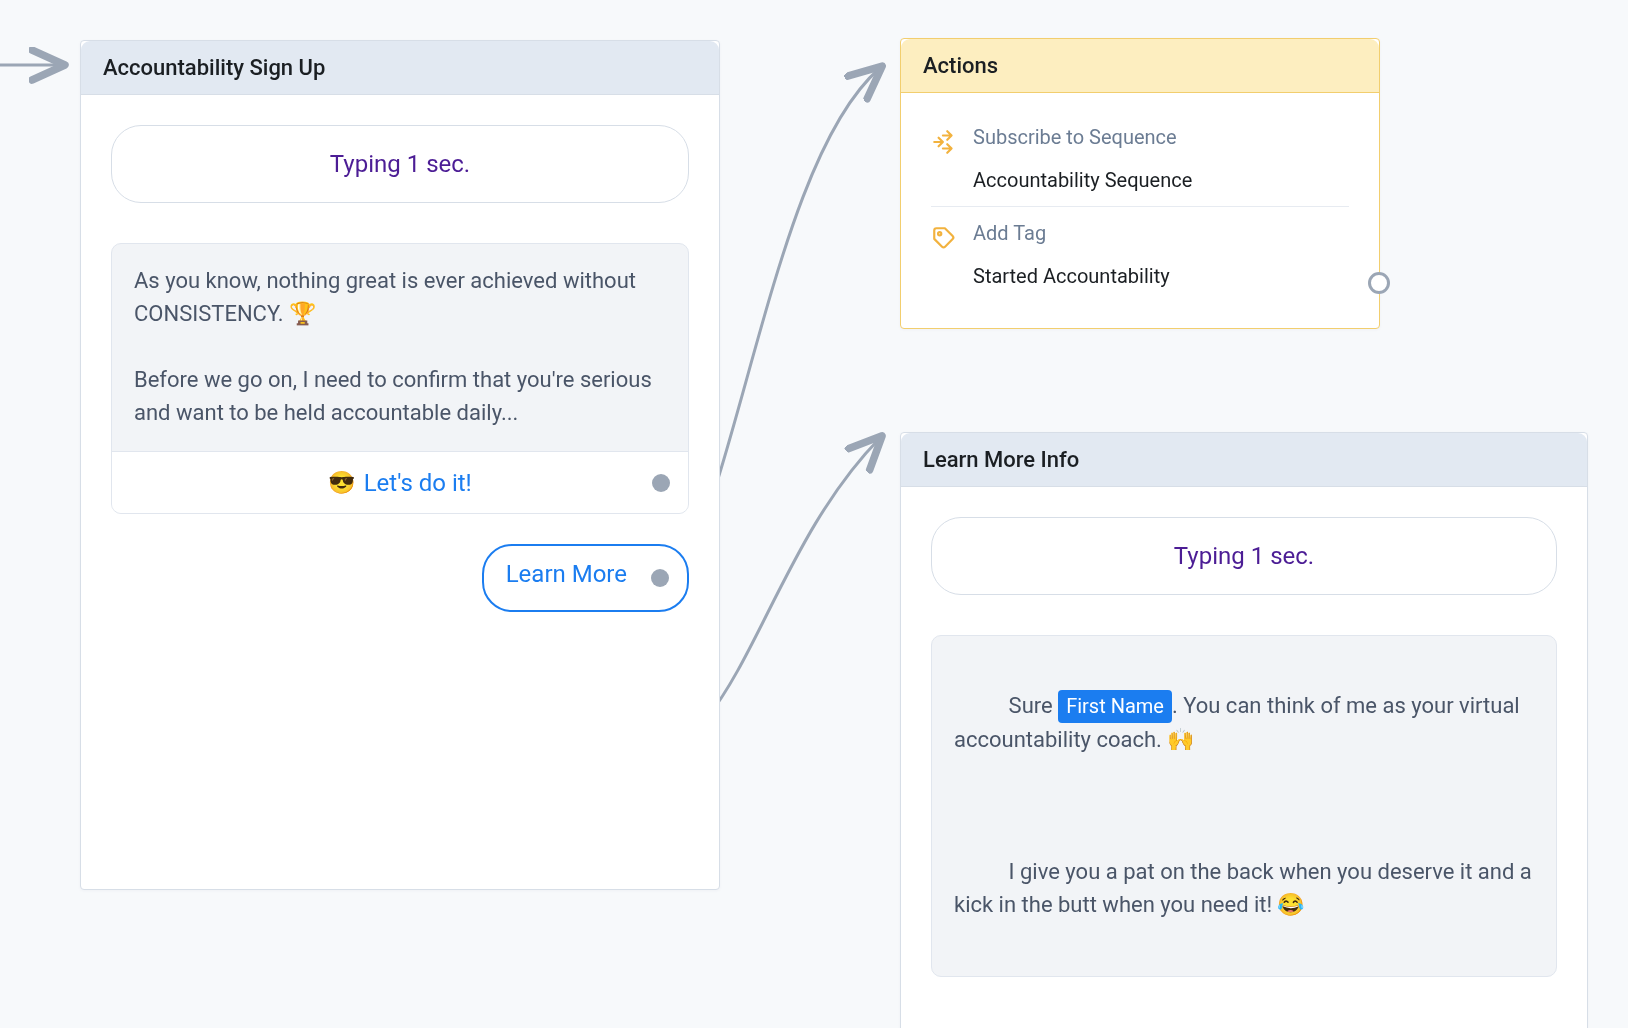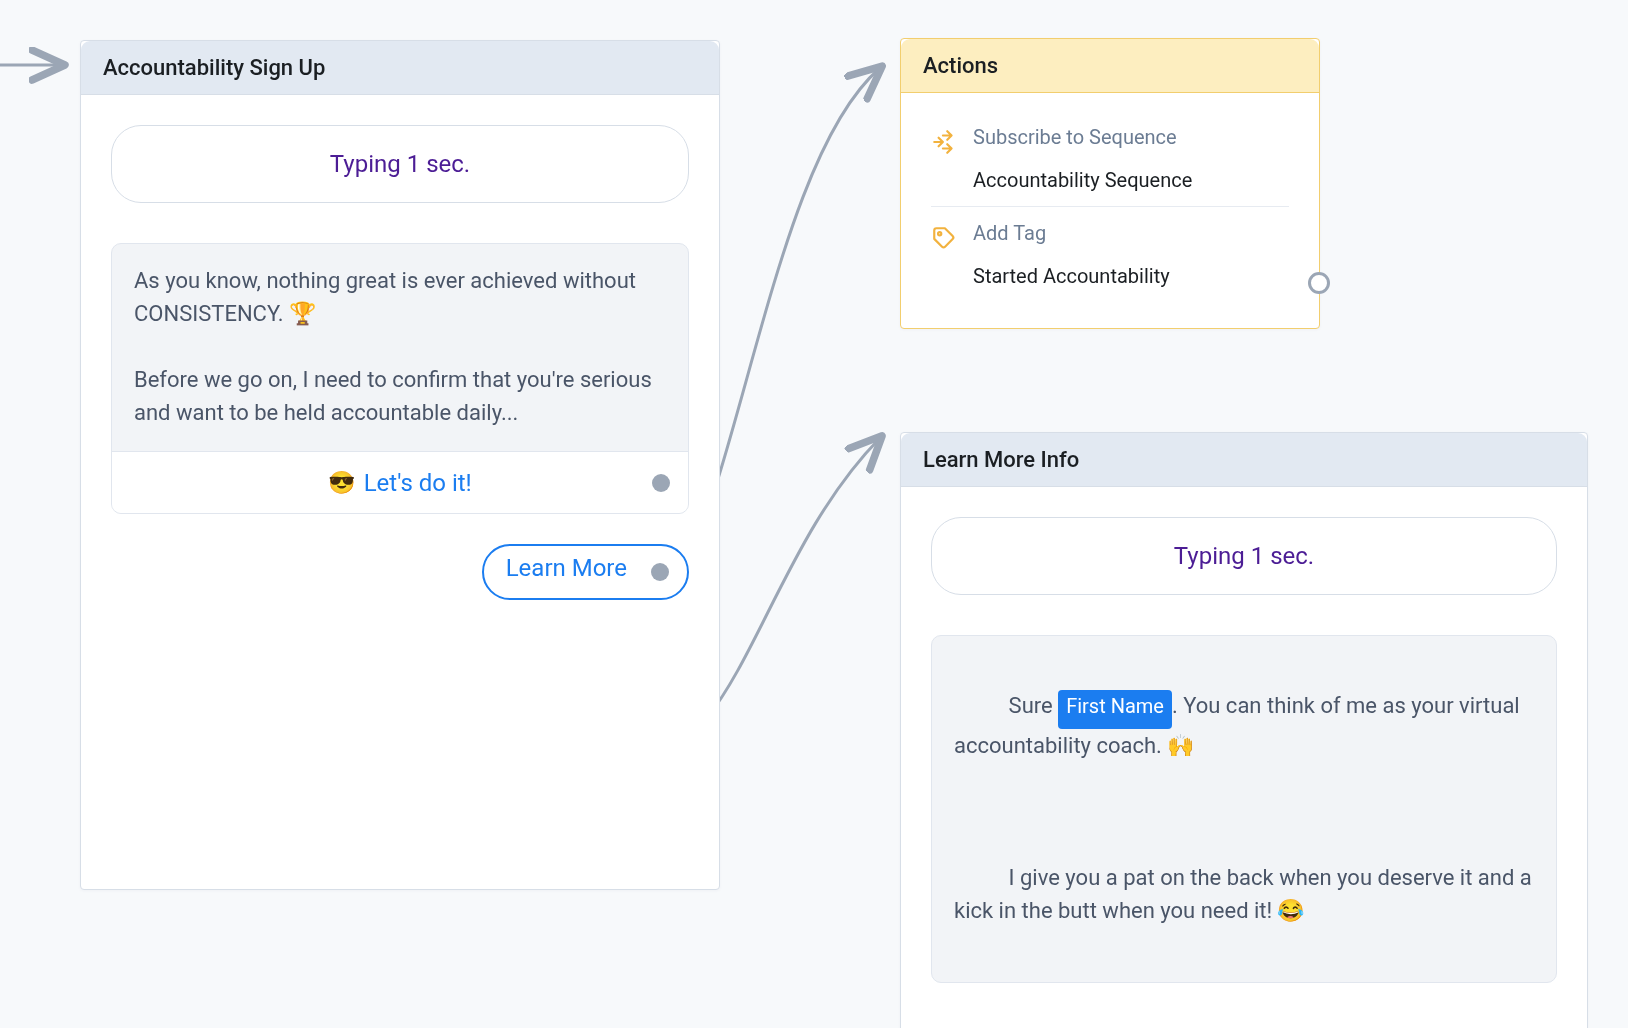--- a/index.html
+++ b/index.html
@@ -86,34 +86,34 @@
     font-size: 24px;
     color: #1b7df0;
     position: relative;
     gap: 8px;
   }
   .emoji { font-size: 22px; }
   .var-chip {
     display: inline-block;
     background: #1b7df0;
     color: #ffffff;
-    padding: 1px 8px 8px 8px;
+    padding: 1px 8px 2px 8px;
     border-radius: 4px;
     font-size: 20px;
     vertical-align: baseline;
   }
 
   
   .pill-btn {
     position: relative;
     margin-top: 30px;
     float: right;
     border: 2px solid #1b7df0;
     border-radius: 30px;
-    height: 56px;
+    height: 68px;
     padding: 0 60px 8px 22px;
     display: flex;
     align-items: center;
     color: #1b7df0;
     font-size: 24px;
     background: #fff;
   }
 
   
   .dot {
@@ -183,21 +183,21 @@
         </div>
       </div>
 
       <div class="pill-btn">
         <span>Learn More</span>
         <span class="dot" style="right:18px; top:50%; transform:translateY(-50%);"></span>
       </div>
     </div>
   </div>
 
-  <div class="card yellow" style="left:900px; top:38px; width:420px;">
+  <div class="card yellow" style="left:900px; top:38px; width:480px;">
     <div class="card-header yellow">Actions</div>
     <div class="card-body tight" style="padding-bottom:26px;">
       <div id="actions-list">
           <div class="action-item">
             <div class="action-icon">
               <svg viewBox="0 0 24 24" fill="none" stroke="currentColor" stroke-width="2" stroke-linecap="round" stroke-linejoin="round">
                 <path d="M3 12 L11 12 M7 8 L11 12 L7 16"></path>
                 <path d="M11 6 L19 6 M15 2 L19 6 L15 10"></path>
                 <path d="M11 18 L19 18 M15 14 L19 18 L15 22"></path>
               </svg>

